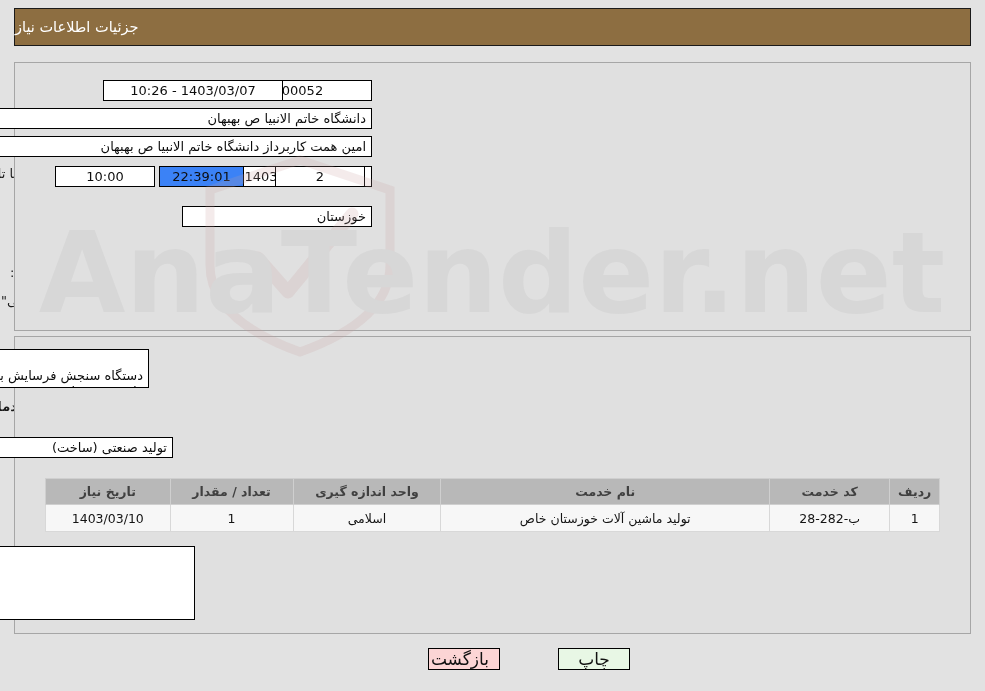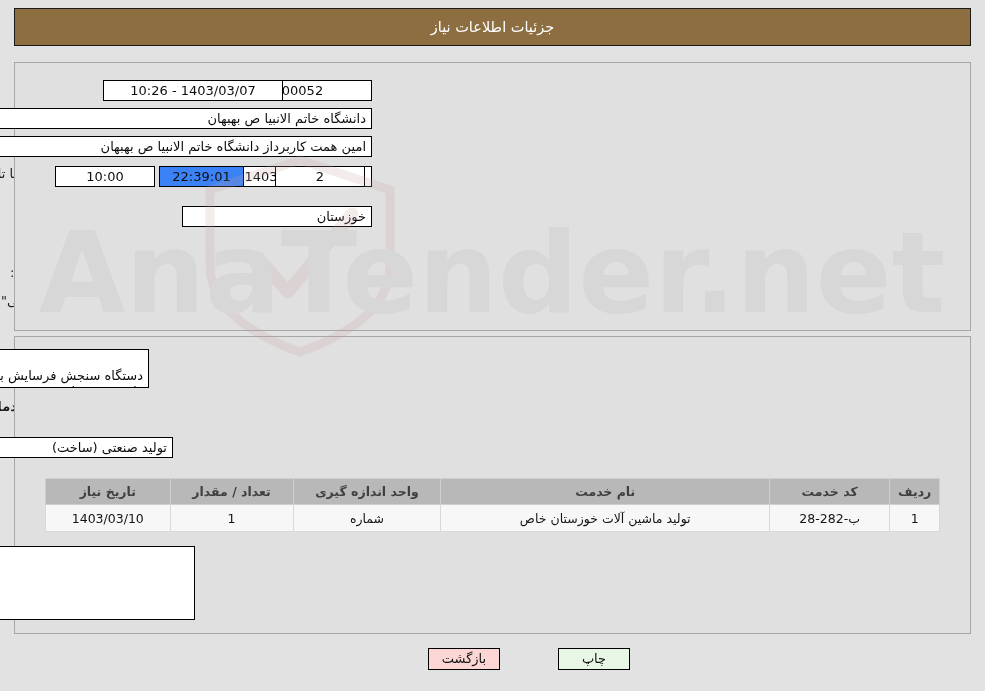--- a/index.html
+++ b/index.html
@@ -30,21 +30,21 @@
   
   .header-bar {
     position: absolute;
     left: 14px; top: 8px;
     width: 957px; height: 38px;
     background: #8d6e41;
     border: 1px solid #1a1a1a;
     box-sizing: border-box;
     display: flex;
     align-items: center;
-    justify-content: center;
+    justify-content: flex-end;
     z-index: 2;
   }
   .header-title {
     color: #ffffff;
     font-size: 14.5px;
     font-weight: normal;
     letter-spacing: .2px;
   }
 
   
@@ -163,21 +163,21 @@
     height: 26px;
     padding: 0 4px;
     text-align: center;
     white-space: nowrap;
   }
 
   
   .btn {
     box-sizing: border-box;
     border: 1px solid #000000;
-    font-size: 13px;
+    font-size: 17px;
     height: 22px;
     line-height: 20px;
     text-align: center;
     cursor: pointer;
     color: #111;
     padding: 0 10px;
     position: absolute;
     z-index: 3;
   }
   .btn.print  { background: #e8f7e5; margin-left: 39px; }
@@ -311,21 +311,21 @@
         <th style="width:145px;">واحد اندازه گیری</th>
         <th style="width:120px;">تعداد / مقدار</th>
         <th style="width:123px;">تاریخ نیاز</th>
       </tr>
     </thead>
     <tbody>
       <tr>
         <td>1</td>
         <td>ب-282-28</td>
         <td>تولید ماشین آلات خوزستان خاص</td>
-        <td>شماره</td>
+        <td>اسلامی</td>
         <td>1</td>
         <td>1403/03/10</td>
       </tr>
     </tbody>
   </table>
 
   <div class="row" style="right:900px; top:578px;">
     <span class="lbl bold">توضیحات خریدار:</span>
   </div>
   <div class="textarea" style="position:absolute; right:790px; top:546px; width:710px; height:74px; z-index:3;">

